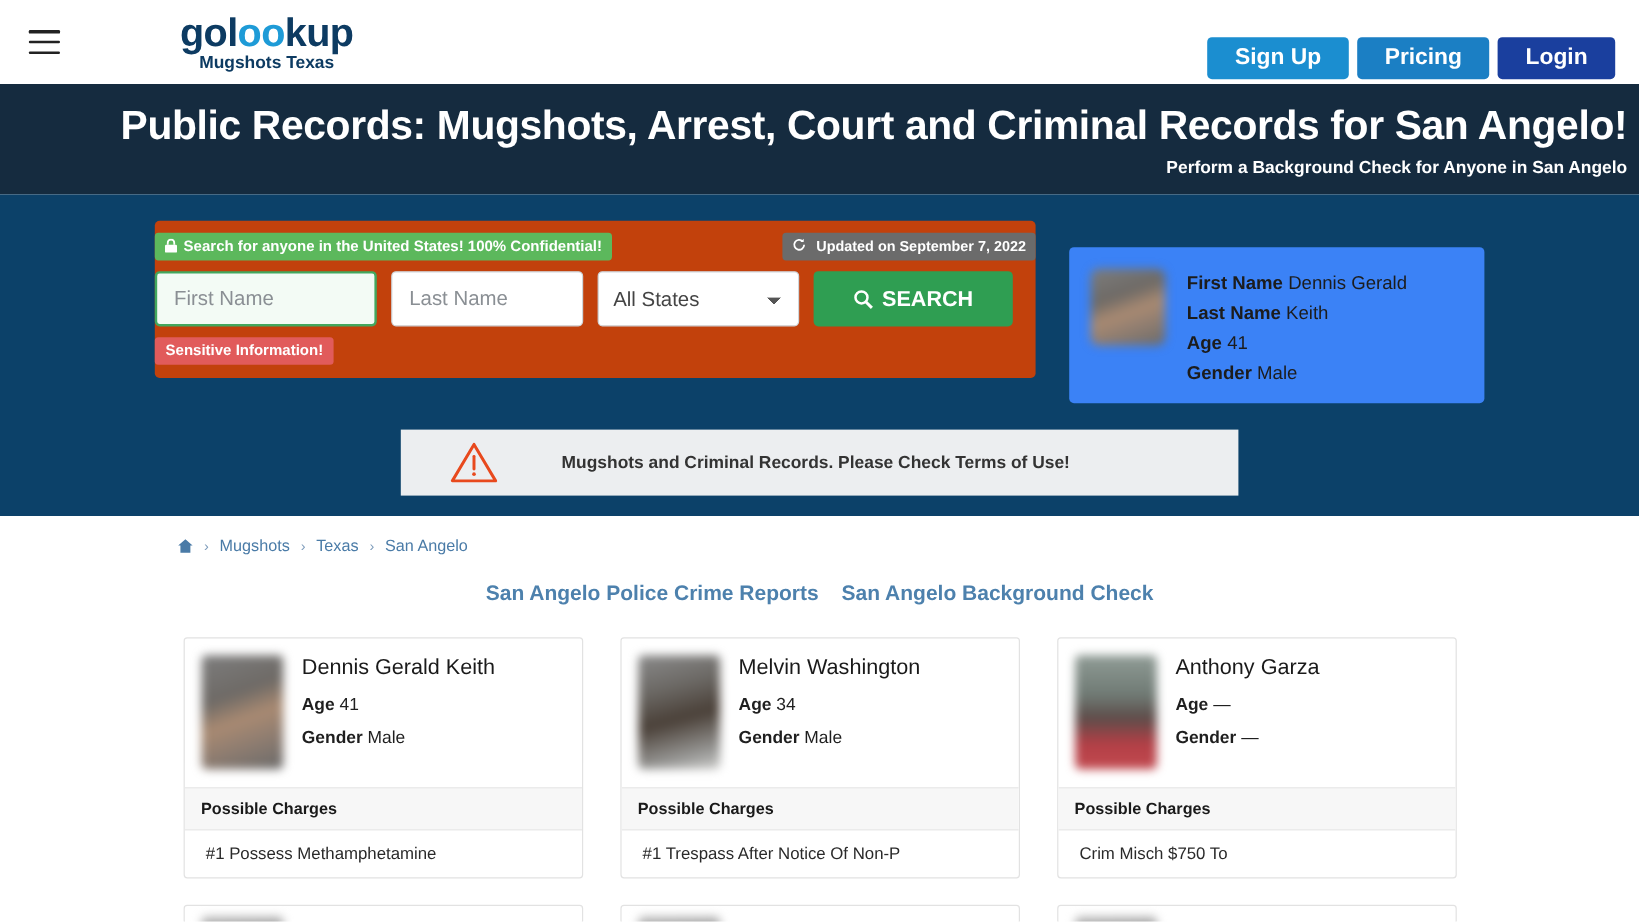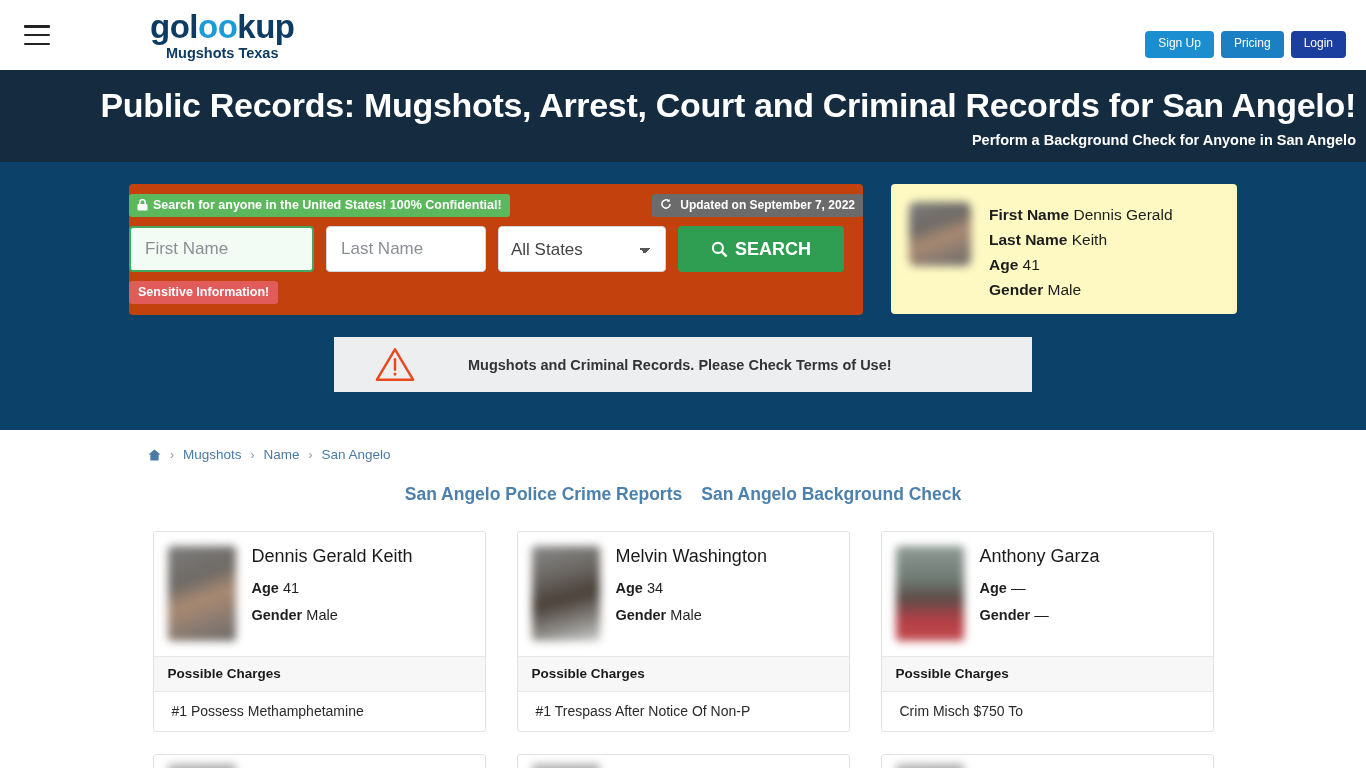--- a/index.html
+++ b/index.html
@@ -32,23 +32,23 @@
     letter-spacing: -0.5px; white-space: nowrap;
   }
   .brand-word .lens { color: #1e9bd7; }
   .brand-sub {
     font-size: 14.5px; font-weight: bold; color: #0d3b62;
     margin-top: 3px; letter-spacing: 0px;
   }
 
   .topnav { position: absolute; right: 20px; top: 31px; display: flex; gap: 7px; }
   .btn-nav {
-    border: none; color: #fff; font-size: 12px;
-    padding: 6px 13px 7px; border-radius: 4px; cursor: pointer;
-    font-family: "Liberation Sans", sans-serif; line-height: 1.15;
+    border: none; color: #fff; font-size: 19px;
+    padding: 6px 23px 7px; border-radius: 4px; cursor: pointer;
+    font-family: "Liberation Sans", sans-serif; line-height: 1.15; font-weight: bold;
   }
   .btn-signup { background: #1b8ed0; }
   .btn-pricing { background: #1b7fc4; }
   .btn-login { background: #1a3f9e; text-align: center; }
 
   
   .headband {
     background: #152b3f; color: #fff;
     padding: 16px 10px 14px; text-align: right;
   }
@@ -102,23 +102,24 @@
     border-radius: 4px; font-size: 18px; font-weight: bold; cursor: pointer;
     display: flex; align-items: center; justify-content: center; gap: 7px;
     font-family: "Liberation Sans", sans-serif;
   }
   .badge-red {
     background: #e15b5b; color: #fff; font-size: 12.5px; font-weight: bold;
     padding: 4px 9px 5px; border-radius: 3px; display: inline-block; margin-top: 9px;
   }
 
   .feature-card {
-    width: 346px; background: #fef9c3; border-radius: 4px;
+    width: 346px; background: #3b82f6; border-radius: 4px;
     padding: 18px 18px; display: flex; gap: 18px; align-items: flex-start;
     height: 130px;
+    margin-top: 22px;
   }
   .mug {
     border-radius: 7px; flex: none;
     filter: blur(4px);
   }
   .mug-a { width: 60px; height: 62px;
     background: linear-gradient(160deg,#7d7d7d 0%,#6e6a66 35%,#a98a72 55%,#8d7c70 75%,#6a6a6a 100%); }
   .mug-b { width: 60px; height: 62px;
     background: linear-gradient(165deg,#8a8a8a 0%,#6b6864 30%,#4a4038 55%,#9a9a98 85%,#cfcfcd 100%); }
   .mug-c { width: 60px; height: 62px;
@@ -271,21 +272,21 @@
   </div>
 </div>
 
 <div class="crumbwrap">
   <svg width="13" height="12" viewBox="0 0 14 13">
     <path d="M7 0.5 0.5 6h2v6.5h9V6h2z" fill="#4a7ba7"></path>
   </svg>
   <span class="crumb-sep">›</span>
   <a class="crumb">Mugshots</a>
   <span class="crumb-sep">›</span>
-  <a class="crumb">Name</a>
+  <a class="crumb">Texas</a>
   <span class="crumb-sep">›</span>
   <a class="crumb">San Angelo</a>
 </div>
 
 <div class="sublinks">
   <a class="sublink">San Angelo Police Crime Reports</a>
   <a class="sublink">San Angelo Background Check</a>
 </div>
 
 <div class="grid">

